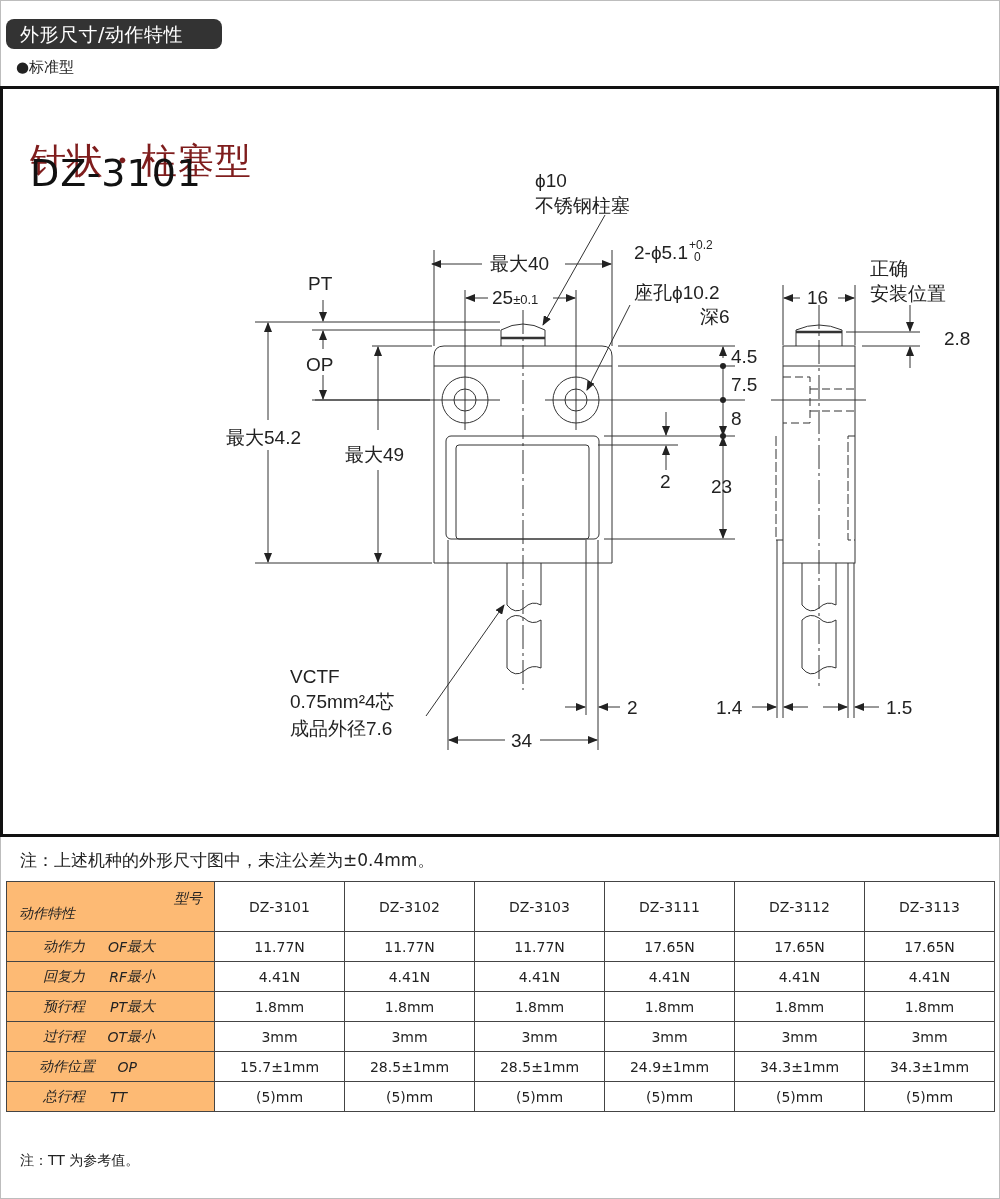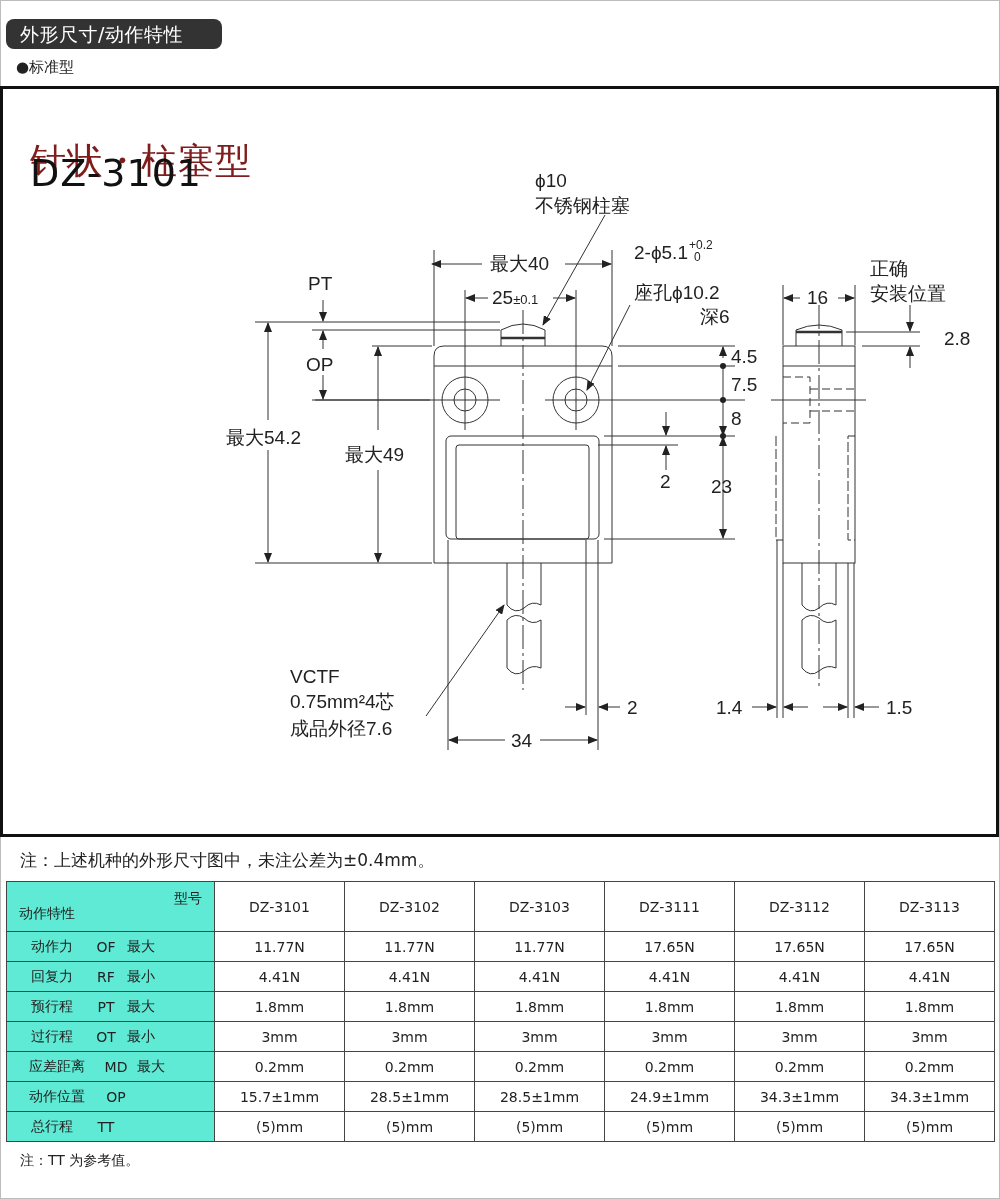--- a/index.html
+++ b/index.html
@@ -36,21 +36,21 @@
   .note1 { position: absolute; left: 20px; top: 849px; font-size: 17px; color: #222; }
   .note2 { position: absolute; left: 20px; top: 1152px; font-size: 14px; color: #222; }
   table.spec {
     position: absolute; left: 6px; top: 881px; width: 989px;
     border-collapse: collapse; font-size: 14px; color: #222;
   }
   table.spec td, table.spec th {
     border: 1px solid #444; height: 29px; padding: 0; text-align: center; font-weight: normal;
   }
   table.spec tr.head td { height: 49px; }
-  table.spec td.rowhead { background: #5eead4; text-align: center; width: 207px; }
+  table.spec td.rowhead { background: #fdba74; text-align: right; width: 207px; font-style: italic; }
   .corner { position: relative; height: 49px; }
   .corner .top { position: absolute; right: 12px; top: 8px; }
   .corner .bottom { position: absolute; left: 12px; bottom: 8px; }
   .rh { display: flex; align-items: center; padding-left: 12px; }
   .rh span { display: inline-block; }
   .rh .c1 { width: 66px; }
   .rh .c2 { width: 42px; }
 </style>
 </head>
 <body>
@@ -283,35 +283,20 @@
     <td>3mm</td>
         <td>3mm</td>
         <td>3mm</td>
         <td>3mm</td>
         <td>3mm</td>
         <td>3mm</td>
   </tr>
   <tr>
     <td class="rowhead">
           <div class="rh">
-            <span class="c1" style="width:76px">应差距离</span>
-            <span class="c2">MD</span>
-            <span>最大</span>
-          </div>
-        </td>
-    <td>0.2mm</td>
-        <td>0.2mm</td>
-        <td>0.2mm</td>
-        <td>0.2mm</td>
-        <td>0.2mm</td>
-        <td>0.2mm</td>
-  </tr>
-  <tr>
-    <td class="rowhead">
-          <div class="rh">
             <span class="c1" style="width:76px">动作位置</span>
             <span class="c2">OP</span>
             <span></span>
           </div>
         </td>
     <td>15.7±1mm</td>
         <td>28.5±1mm</td>
         <td>28.5±1mm</td>
         <td>24.9±1mm</td>
         <td>34.3±1mm</td>

